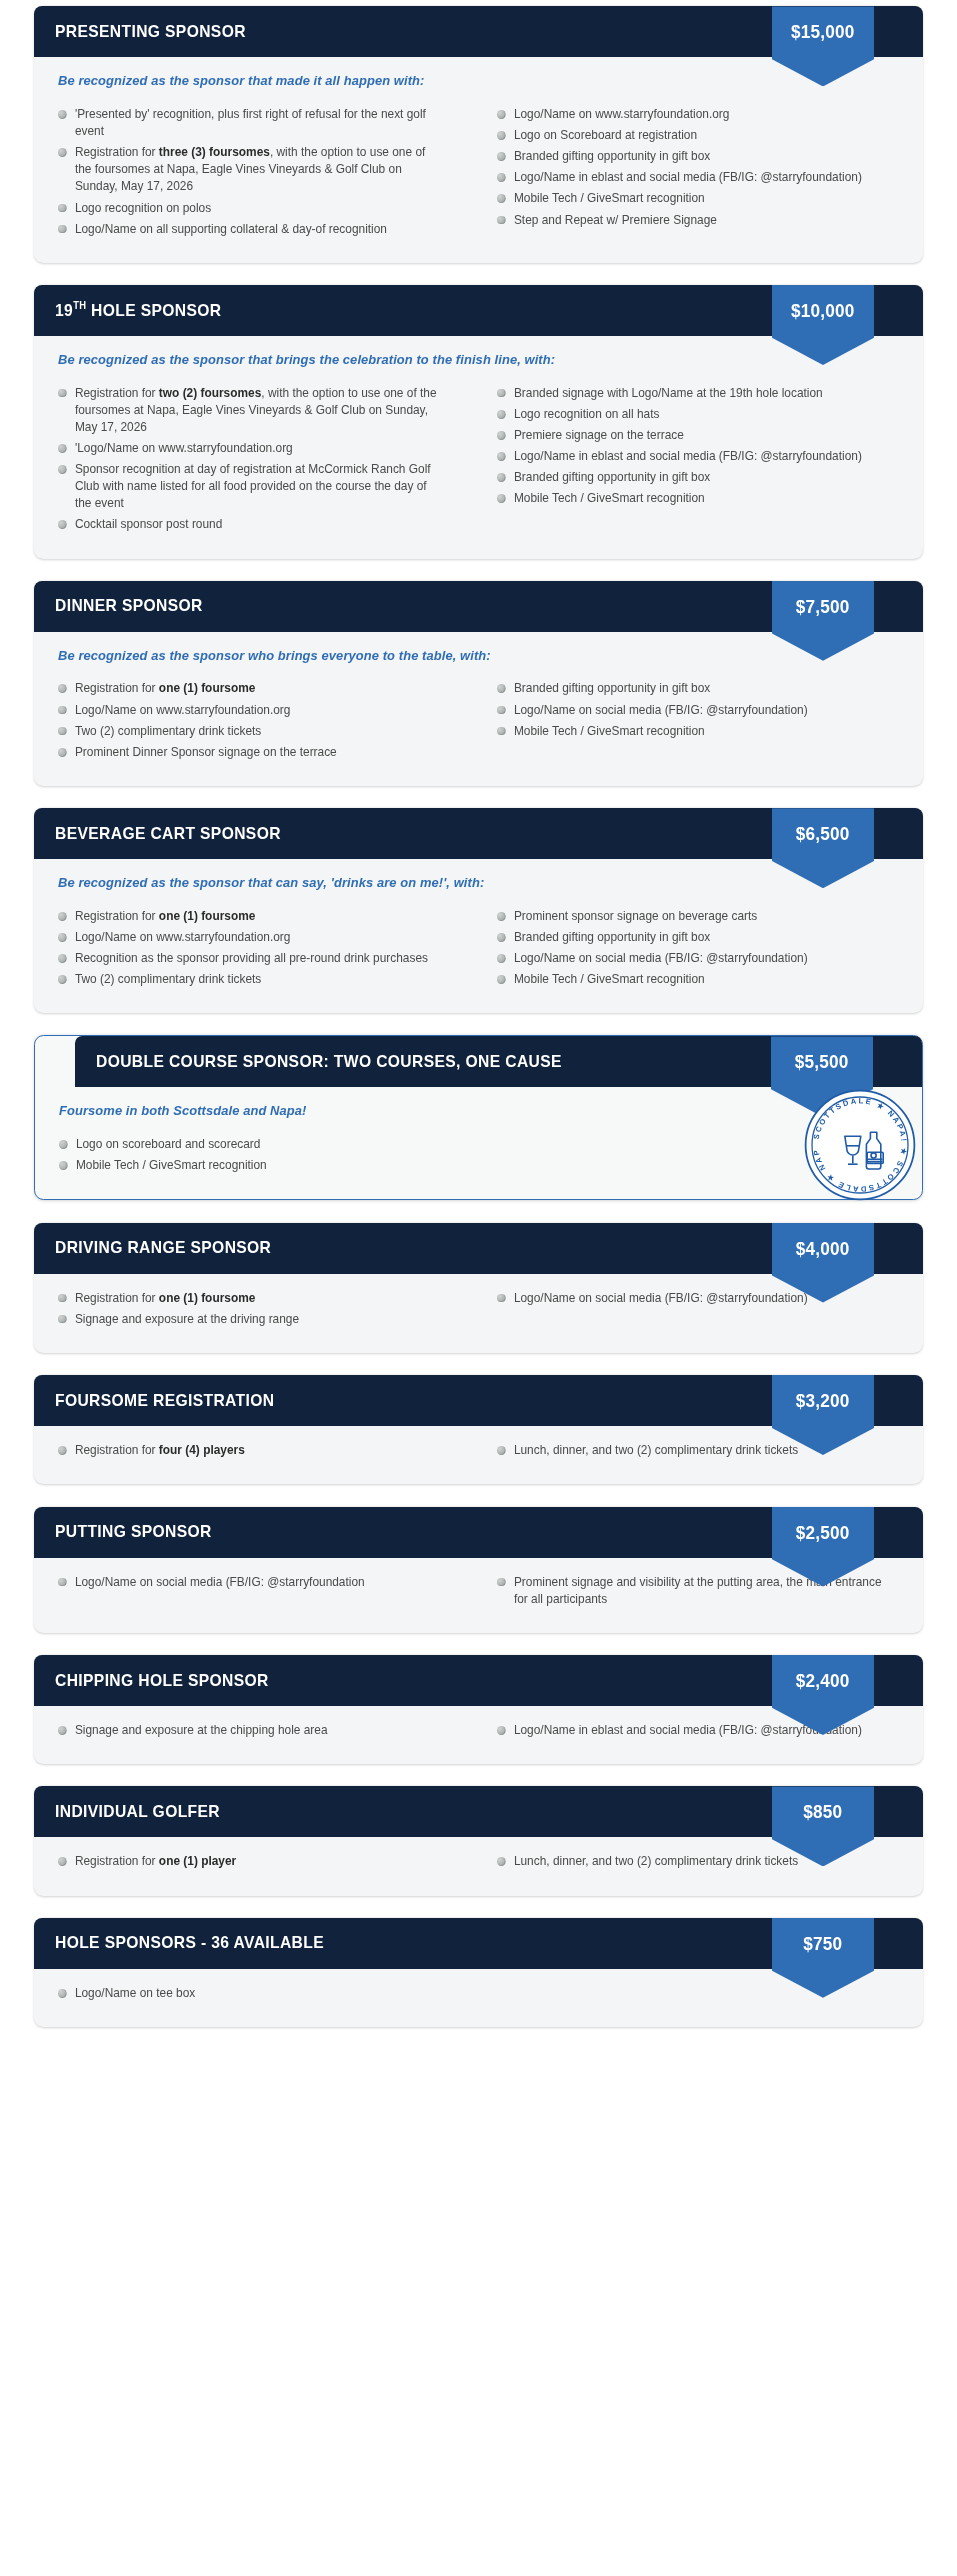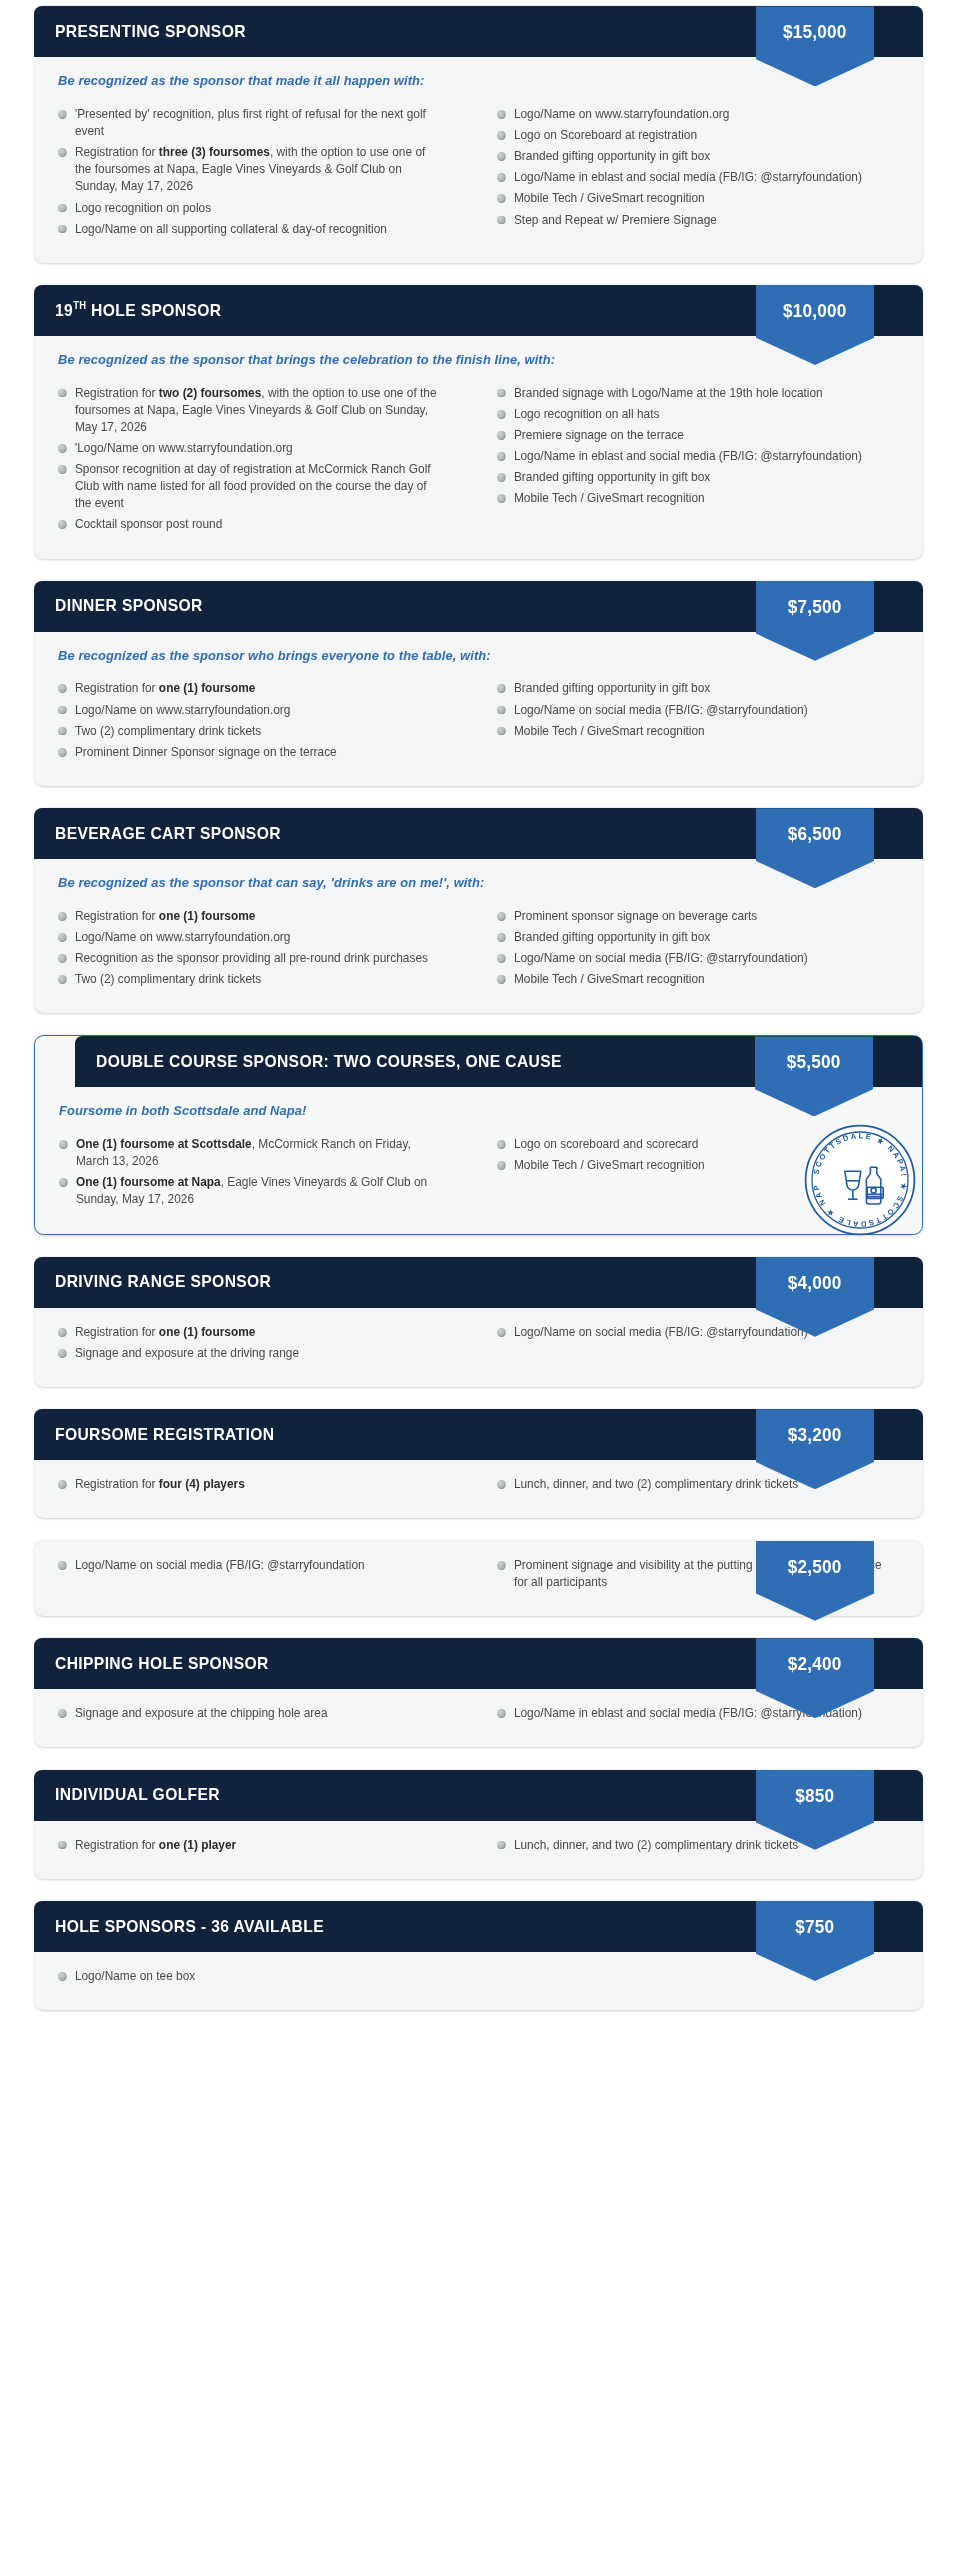--- a/index.html
+++ b/index.html
@@ -50,21 +50,21 @@
     transform-origin:left center;
     white-space:nowrap;
   }
   .tier-title sup { font-size:.6em; vertical-align:super; }
 
   
   .price-ribbon {
     position:absolute;
     top:0;
     right:49px;
-    width:118px;
+    width:102px;
     height:80px;
     background:#2f6db4;
     clip-path: polygon(0 0, 100% 0, 100% 66%, 50% 100%, 0 66%);
     display:flex;
     justify-content:center;
     z-index:5;
     pointer-events:none;
   }
   .price-ribbon .amt {
     color:#ffffff;
@@ -267,26 +267,20 @@
     <div class="card-inner">
       <div class="card-head">
         <div class="tier-title">DOUBLE COURSE SPONSOR: TWO COURSES, ONE CAUSE</div>
       </div>
       <div class="price-ribbon">
         <span class="amt">$5,500</span>
       </div>
       <div class="card-body">
         <div class="tagline">Foursome in both Scottsdale and Napa!</div>
         <div class="cols">
-          <div class="col">
-              <ul class="perks">
-                <li><b>One (1) foursome at Scottsdale</b>, McCormick Ranch on Friday, March 13, 2026</li>
-                <li><b>One (1) foursome at Napa</b>, Eagle Vines Vineyards &amp; Golf Club on Sunday, May 17, 2026</li>
-              </ul>
-            </div>
           <div class="col">
               <ul class="perks">
                 <li>Logo on scoreboard and scorecard</li>
                 <li>Mobile Tech / GiveSmart recognition</li>
               </ul>
             </div>
           <div class="seal">
   <svg viewBox="0 0 150 150">
     <defs>
       <path id="ringpath" d="M75,75 m-52,0 a52,52 0 1,1 104,0 a52,52 0 1,1 -104,0"></path>
@@ -360,20 +354,23 @@
                 <li>Lunch, dinner, and two (2) complimentary drink tickets</li>
               </ul>
             </div>
 
         </div>
       </div>
     </div>
   </div>
   <div class="card ">
     <div class="card-inner">
+      <div class="card-head">
+        <div class="tier-title">PUTTING SPONSOR</div>
+      </div>
       <div class="price-ribbon">
         <span class="amt">$2,500</span>
       </div>
       <div class="card-body">
 
         <div class="cols">
           <div class="col">
               <ul class="perks">
                 <li>Logo/Name on social media (FB/IG: @starryfoundation</li>
               </ul>

